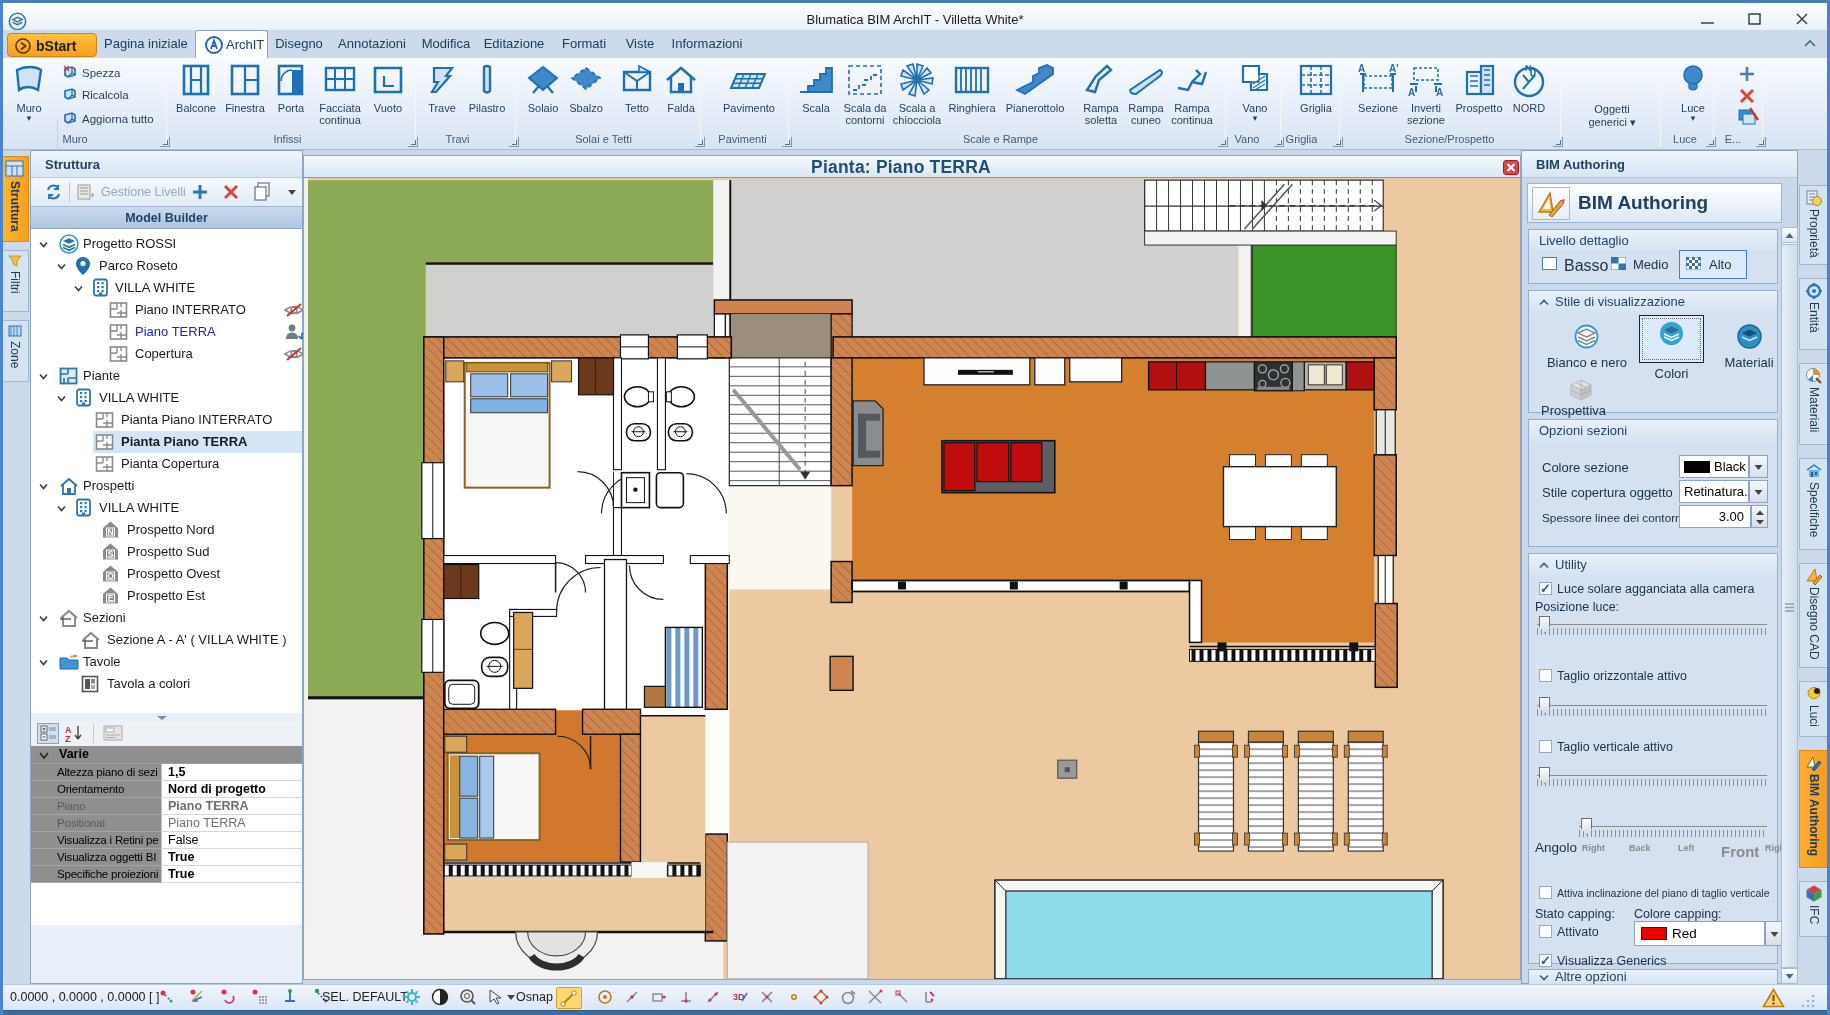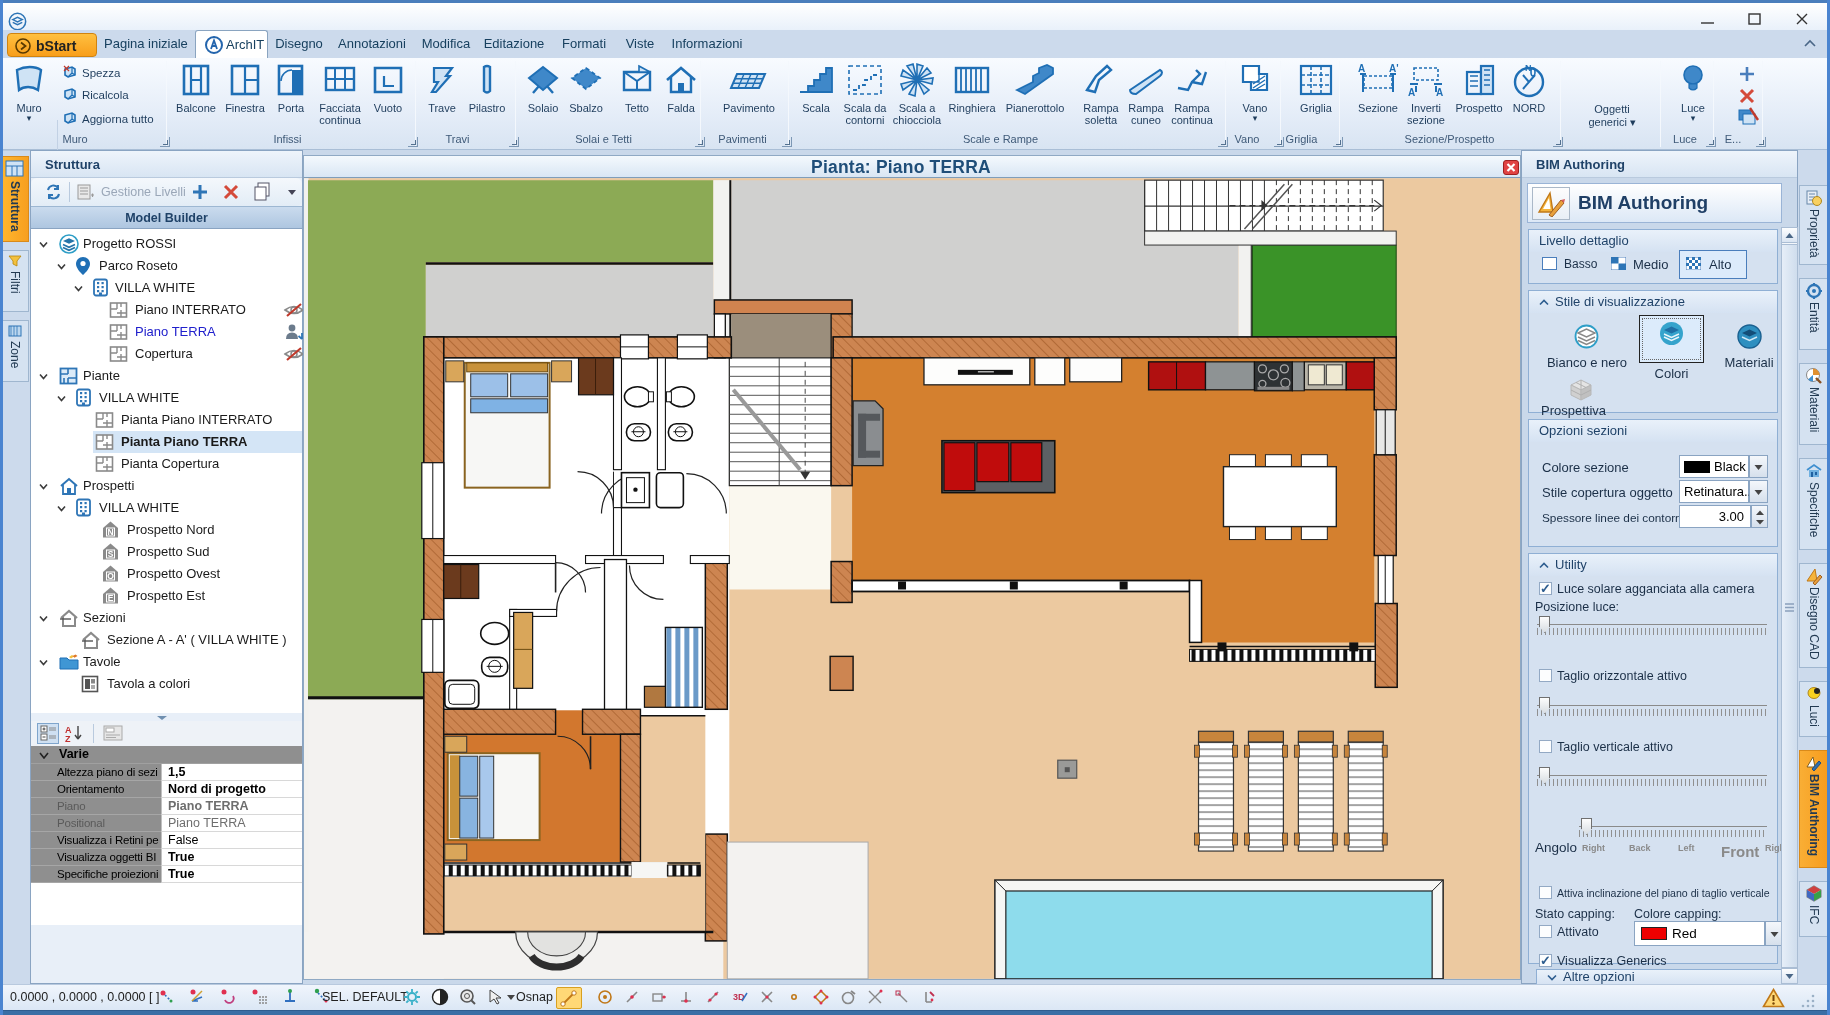--- a/index.html
+++ b/index.html
@@ -77,20 +77,21 @@
 </style>
 </head>
 <body>
 <div id="app">
 
 <div id="titlebar">
   <svg class="abs" style="left:8px;top:9px" width="19" height="19" viewBox="0 0 20 20">
         <circle cx="10" cy="10" r="8.6" fill="none" stroke="#2e75b6" stroke-width="1.6"></circle>
         <path d="M5 8 l5 -2.4 l5 2.4 l-5 2.4 Z M5 11 l5 2.4 l5 -2.4" fill="none" stroke="#2e75b6" stroke-width="1.5"></path>
       </svg>
+  <div id="titletext">Blumatica BIM ArchIT - Villetta White*</div>
   <svg class="abs" style="left:1693px;top:8px" width="120" height="18" viewBox="0 0 120 18">
     <line x1="8" y1="12" x2="21" y2="12" stroke="#333" stroke-width="1.4"></line>
     <rect x="56" y="3" width="11" height="10" fill="none" stroke="#333" stroke-width="1.4"></rect>
     <path d="M104 3 L114 13 M114 3 L104 13" stroke="#333" stroke-width="1.4"></path>
   </svg>
 </div>
 
 <div id="tabrow">
 <div class="abs" style="left:7px;top:3px;width:90px;height:24px;border-radius:4px;background:linear-gradient(#ffc040,#f89e1b);border:1px solid #d08310;">
 <svg class="abs" style="left:7px;top:4px" width="16" height="16" viewBox="0 0 16 16">
@@ -1238,21 +1239,21 @@
           <path d="M6 19 L12 8 L13.5 19 Z" fill="#fff"></path>
           <path d="M12 25 L24 10 L27 13 L15 27 Z" fill="#e8a03c" stroke="#a06020"></path>
           <path d="M24 10 L27 13 L28 9 Z" fill="#d86060"></path>
         </svg>
 <span class="abs" style="left:50px;top:8px;font-size:19px;font-weight:bold;color:#1f3f66">BIM Authoring</span>
 </div>
 
 <div class="rgroup" style="top:78px;height:55px;">
 <div class="rghead">Livello dettaglio</div>
 <div class="abs" style="left:13px;top:27px;width:15px;height:13px;background:#fff;border:1px solid #4a7ebc"></div>
-<span class="abs" style="left:35px;top:27px;font-size:12px;color:#1b2f47">Basso</span>
+<span class="abs" style="left:35px;top:27px;font-size:16px;color:#1b2f47">Basso</span>
 <svg class="abs" style="left:82px;top:27px" width="15" height="13" viewBox="0 0 15 13">
           <rect width="15" height="13" fill="#fff" stroke="#4a7ebc"></rect>
           <rect x="0" y="0" width="7.5" height="6.5" fill="#2e75b6"></rect>
           <rect x="7.5" y="6.5" width="7.5" height="6.5" fill="#2e75b6"></rect>
         </svg>
 <span class="abs" style="left:104px;top:27px;font-size:13px;color:#1b2f47">Medio</span>
 <div class="abs" style="left:150px;top:20px;width:68px;height:29px;background:#dcebfb;border:1px solid #4a7ebc"></div>
 <svg class="abs" style="left:157px;top:27px" width="15" height="13" viewBox="0 0 15 13">
           <rect width="15" height="13" fill="#fff" stroke="#4a7ebc"></rect>
           <g fill="#2e75b6">
@@ -1389,21 +1390,21 @@
         </div>
 <div class="abs" style="left:236px;top:367px;width:19px;height:25px;background:linear-gradient(#f4f7fb,#d6e0ec);border:1px solid #8aa4c2">
           <svg class="abs" style="left:4px;top:9px" width="9" height="7" viewBox="0 0 9 7">
             <path d="M0.5 1 L4.5 6 L8.5 1 Z" fill="#444"></path>
           </svg>
         </div>
 <div class="chk on" style="left:10px;top:400px"></div>
         <span class="clabel" style="left:28px;top:400px">Visualizza Generics</span>
 </div>
 
-<div class="rgroup" style="top:818px;height:15px;border-bottom:none;margin-left:8px;">
+<div class="rgroup" style="top:818px;height:15px;border-bottom:none;">
 <div class="rghead" style="height:15px;line-height:14px"><svg width="10" height="7" viewBox="0 0 10 7" style="margin-right:6px">
             <path d="M1 1.5 L5 5.5 L9 1.5" fill="none" stroke="#2d5d8f" stroke-width="1.6"></path>
           </svg>Altre opzioni</div>
 </div>
 
 <div class="abs" style="left:259px;top:76px;width:17px;height:757px;background:#f4f7fb;border:1px solid #aabdd4;">
 <div class="abs" style="left:0;top:0;width:15px;height:15px;background:linear-gradient(#fdfeff,#d9e4f2);border-bottom:1px solid #aabdd4">
           <svg class="abs" style="left:3px;top:4px" width="9" height="7" viewBox="0 0 9 7">
             <path d="M0.5 6 L4.5 1 L8.5 6 Z" fill="#4a6787"></path>
           </svg>

